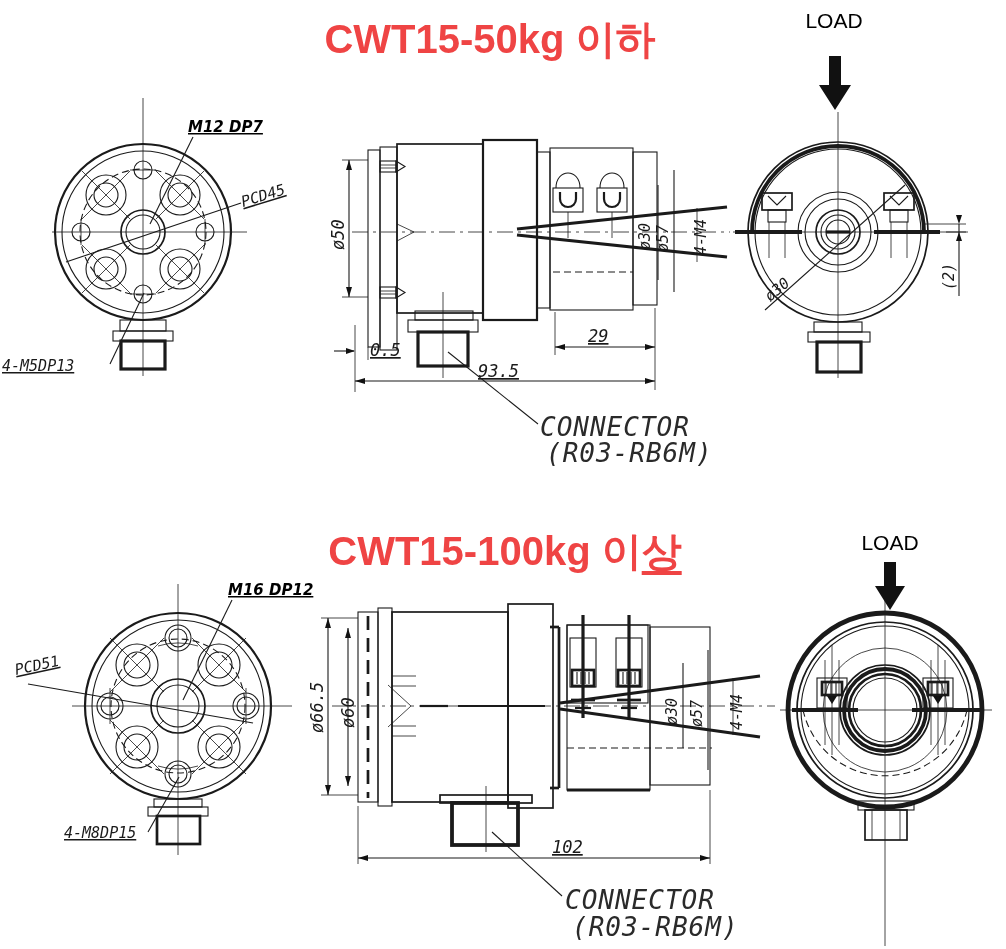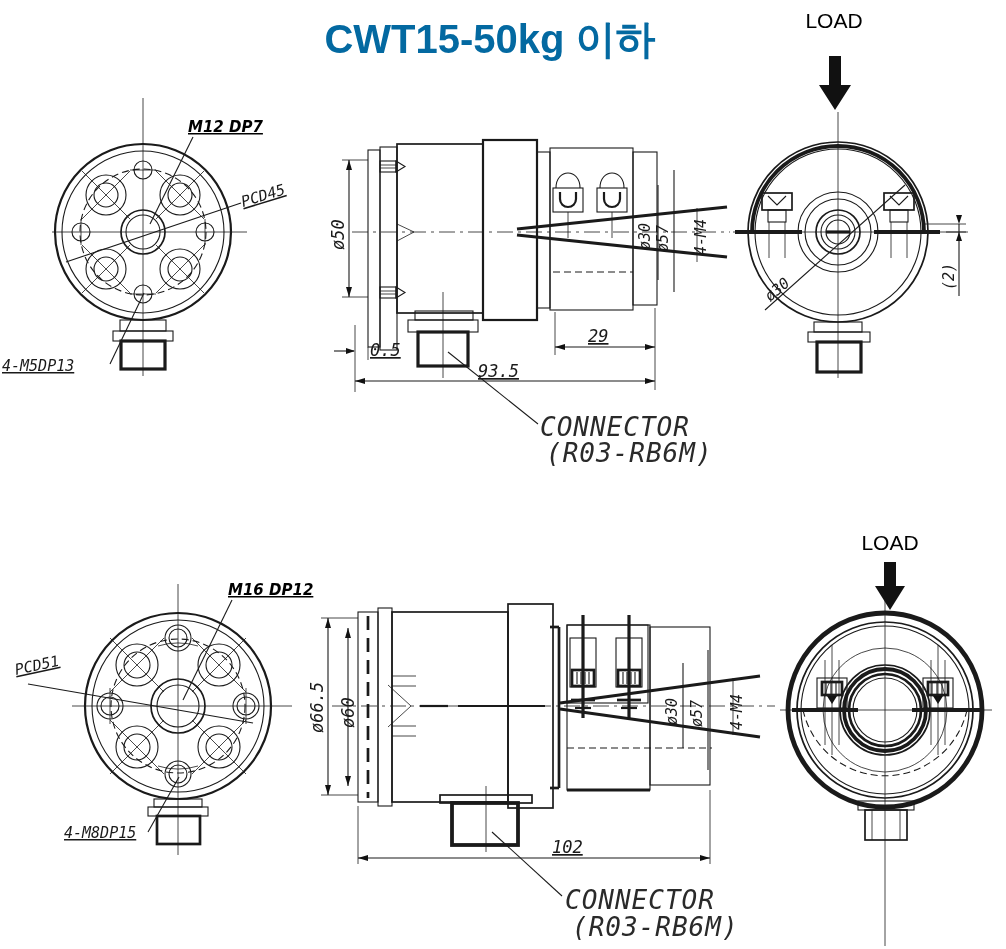--- a/index.html
+++ b/index.html
@@ -1,19 +1,19 @@
 <!DOCTYPE html>
 <html><head>
 <meta charset="utf-8">
 <style>
   html,body{margin:0;padding:0;background:#fff;}
   #page{position:relative;width:1006px;height:949px;background:#ffffff;overflow:hidden;
         font-family:"Liberation Sans",sans-serif;color:#111;}
   .title{position:absolute;text-align:center;font-weight:bold;font-size:40px;
-         letter-spacing:0px;color:#0369a1;font-family:"Liberation Sans",sans-serif;white-space:nowrap;}
+         letter-spacing:0px;color:#ef4444;font-family:"Liberation Sans",sans-serif;white-space:nowrap;}
   .tu{text-decoration:underline;text-underline-offset:6px;}
   svg{position:absolute;left:0;top:0;}
   .s08{stroke:#1a1a1a;stroke-width:0.8;fill:none;}
   .s1{stroke:#1a1a1a;stroke-width:1.1;fill:none;}
   .s15{stroke:#1a1a1a;stroke-width:1.7;fill:none;}
   .s2{stroke:#1a1a1a;stroke-width:2.2;fill:none;}
   .s25{stroke:#1a1a1a;stroke-width:2.7;fill:none;}
   .s3{stroke:#1a1a1a;stroke-width:3.2;fill:none;}
   .s35{stroke:#1a1a1a;stroke-width:3.8;fill:none;}
   .s45{stroke:#1a1a1a;stroke-width:4.8;fill:none;}
@@ -27,20 +27,21 @@
   .cad{font:italic 26px "DejaVu Sans Mono",monospace;fill:#2a2a2a;stroke:none;letter-spacing:1px;}
   .loadtxt{font:21px "Liberation Sans",sans-serif;fill:#000;stroke:none;}
 </style>
 </head>
 <body>
 
 <div id="page">
 
   <div class="title" style="top:12px;left:180px;width:620px;"><span>CWT15-50kg 이하</span><span class="tu"></span></div>
 
+  <div class="title" style="top:524px;left:195px;width:620px;"><span>CWT15-100kg 이</span><span class="tu">상</span></div>
 
   <svg width="1006" height="949" viewBox="0 0 1006 949">
 
     <g>
       <text x="834" y="28" text-anchor="middle" class="loadtxt">LOAD</text>
       <polygon class="fill" points="829,56 841,56 841,85 851,85 835,110 819,85 829,85"></polygon>
     </g>
 
     <g>
       <line x1="52" y1="232" x2="247" y2="232" class="s08"></line>

